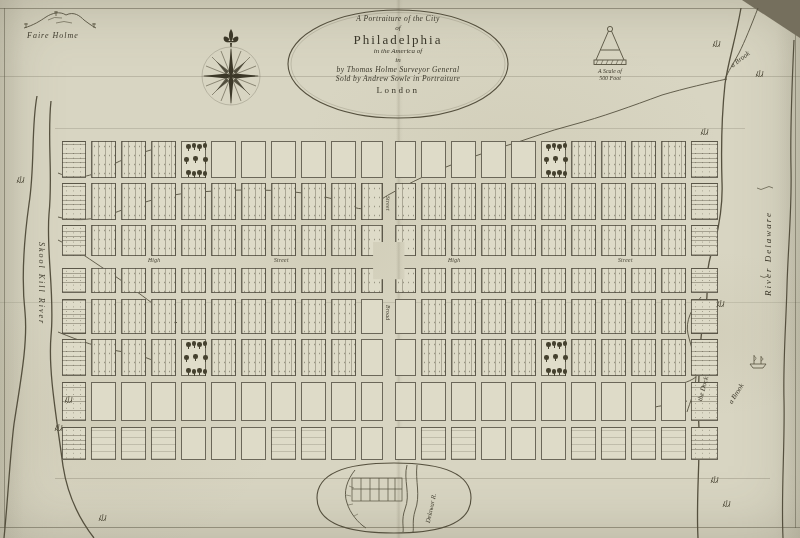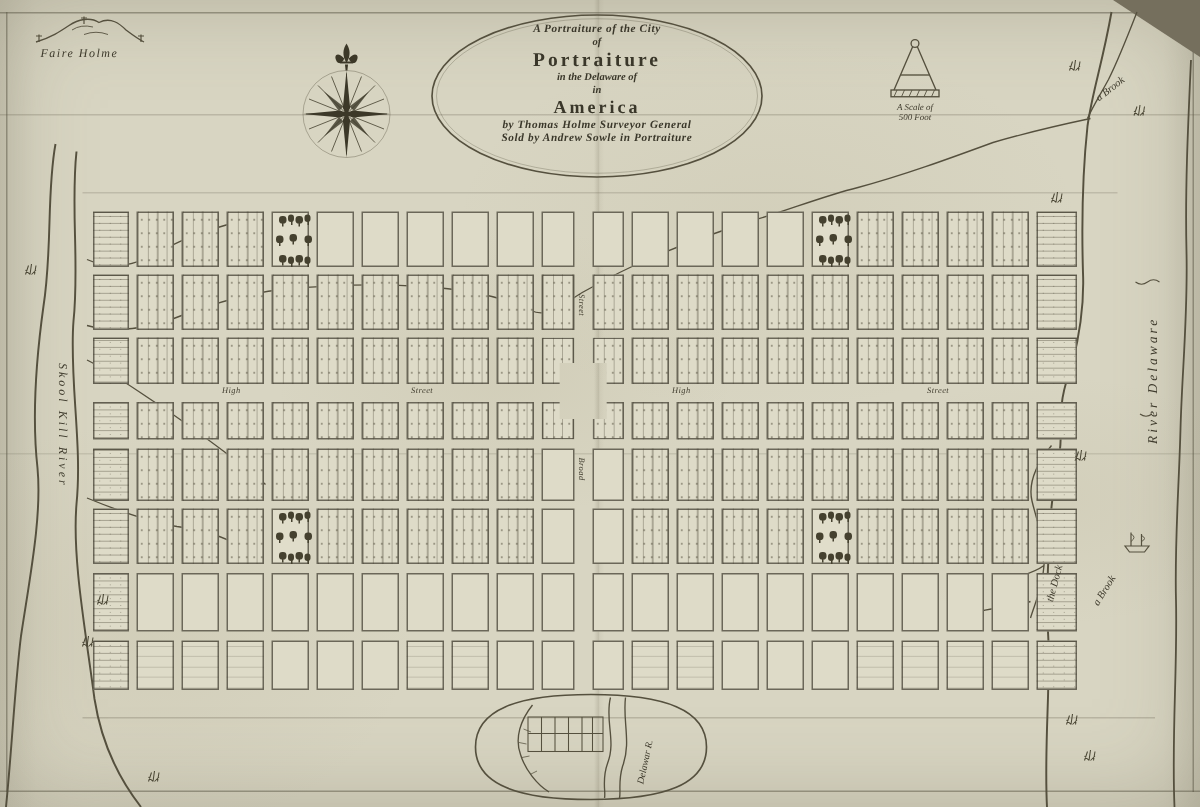--- a/index.html
+++ b/index.html
@@ -27,21 +27,21 @@
   .blk.s{background-image:
       repeating-linear-gradient(0deg, rgba(85,80,64,.22) 0 .6px, transparent .6px 7px);}
   .blk.t{background:#e0ddca;}
   .tree{position:absolute;width:6px;height:7px;}
   .tree:before{content:"";position:absolute;left:1px;top:0;width:4.5px;height:4.5px;border-radius:50%;background:#45412f;}
   .tree:after{content:"";position:absolute;left:3px;top:4px;width:1px;height:3px;background:#45412f;}
   .lbl{position:absolute;color:#3e3a2c;white-space:nowrap;font-style:italic;}
   .tiny{font-size:7px;letter-spacing:.4px;}
   .rot{transform-origin:0 0;}
   .cart{position:absolute;left:288px;top:13px;width:220px;text-align:center;color:#3a372a;}
-  .cart div{line-height:1;font-weight:bold;}
+  .cart div{line-height:1;}
   .c-it{font-style:italic;font-size:7.5px;letter-spacing:.4px;margin-top:2px;}
   .c-of{font-style:italic;font-size:7px;margin-top:2px;}
   .c-phil{font-size:13px;letter-spacing:2px;margin-top:1px;}
   .c-penn{font-size:16px;letter-spacing:3.5px;margin-top:2px;color:#332f24;}
   .c-amer{font-size:12px;letter-spacing:2px;margin-top:1px;}
   .c-lon{font-size:9px;letter-spacing:2.5px;margin-top:3px;}
   .hline,.vline{position:absolute;background:rgba(90,85,68,.5);}
   .crease-v{position:absolute;top:0;height:538px;width:7px;
     background:linear-gradient(90deg,transparent,rgba(96,90,70,.18) 45%,rgba(96,90,70,.05) 55%,transparent);}
   .corner{position:absolute;right:0;top:0;width:58px;height:38px;
@@ -147,26 +147,26 @@
   </svg>
 
   <svg width="800" height="538">
     <ellipse cx="398" cy="64" rx="110" ry="54" class="ink" stroke-width="1.1"></ellipse>
     <ellipse cx="398" cy="64" rx="107" ry="51.5" class="ink" stroke-width=".5" opacity=".4"></ellipse>
   </svg>
 
   <div class="cart">
     <div class="c-it">A Portraiture of the City</div>
     <div class="c-of">of</div>
-    <div class="c-phil">Portraiture</div>
-    <div class="c-of">in the Delaware of</div>
+    <div class="c-phil">Philadelphia</div>
+    <div class="c-of">in the America of</div>
     <div class="c-of">in</div>
-    <div class="c-amer">America</div>
     <div class="c-it">by Thomas Holme Surveyor General</div>
     <div class="c-it">Sold by Andrew Sowle in Portraiture</div>
+    <div class="c-lon">London</div>
   </div>
 
   <div id="grid">
       <div class="blk f" style="left: 62px; top: 141px; width: 24px; height: 37px;"></div>
       <div class="blk v" style="left: 91px; top: 141px; width: 25px; height: 37px;"></div>
       <div class="blk v" style="left: 121px; top: 141px; width: 25px; height: 37px;"></div>
       <div class="blk v" style="left: 151px; top: 141px; width: 25px; height: 37px;"></div>
       <div class="blk t" style="left: 181px; top: 141px; width: 25px; height: 37px;">
         <i class="tree" style="left: 14%; top: 6%;"></i>
         <i class="tree" style="left: 38%; top: 3%;"></i>

